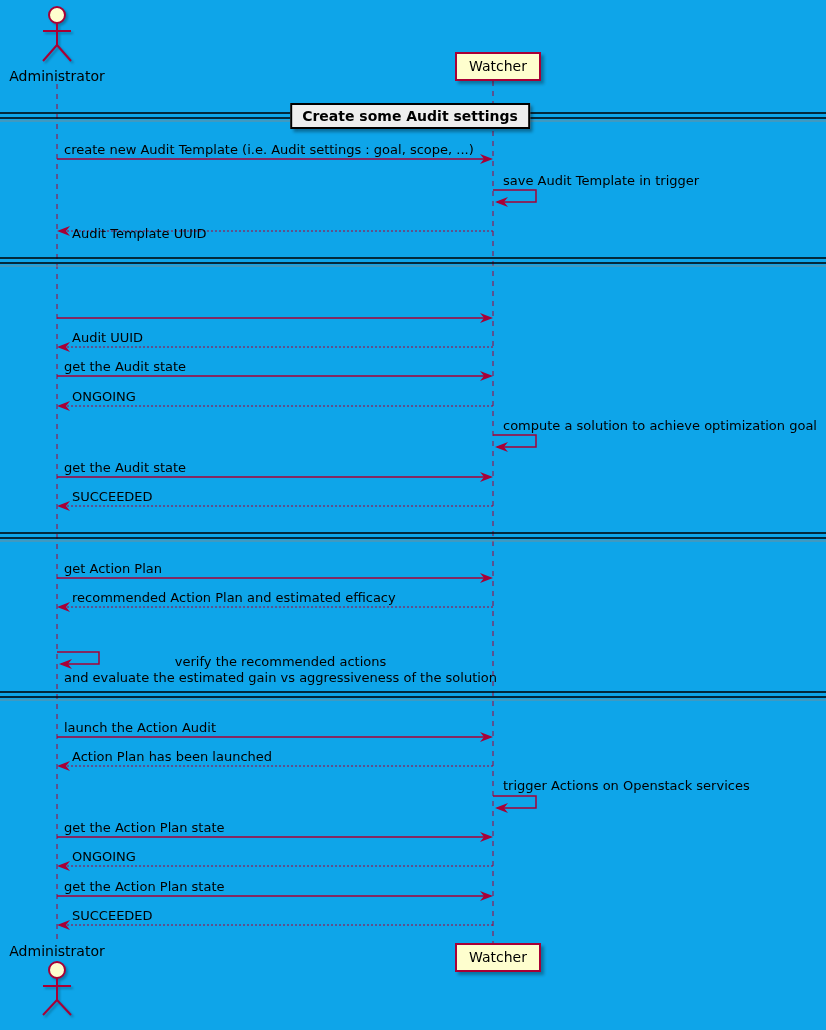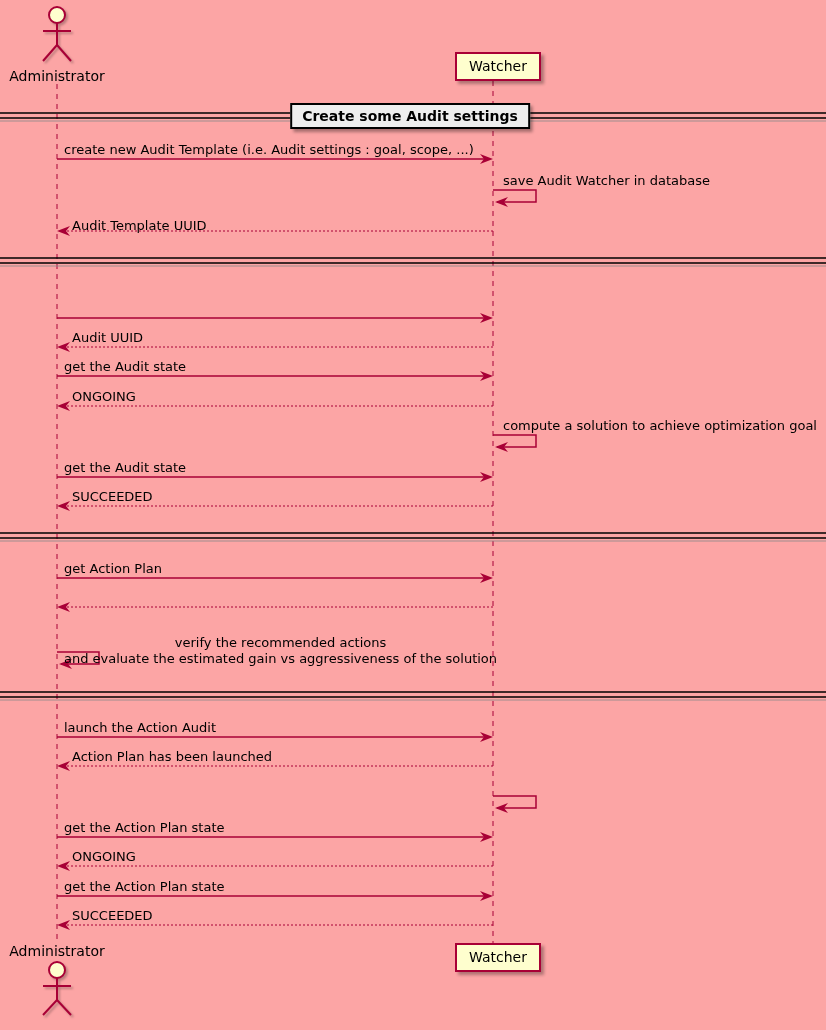--- a/index.html
+++ b/index.html
@@ -1,17 +1,17 @@
 <!DOCTYPE html>
 <html><head>
 <meta charset="utf-8">
 <style>
   html,body{margin:0;padding:0;background:#fff;}
   #canvas{
-    position:relative;width:826px;height:1030px;background:#fca5a5;
+    position:relative;width:826px;height:1030px;background:#0ea5e9;
     font-family:"DejaVu Sans","Liberation Sans",sans-serif;color:#000;overflow:hidden;
   }
   svg{position:absolute;left:0;top:0;}
   
   .ll{stroke:#A80036;stroke-width:1;stroke-dasharray:5,5;fill:none;}
   .sl{stroke:#A80036;stroke-width:1.5;fill:none;}
   .dl{stroke:#A80036;stroke-width:1;stroke-dasharray:2,2;fill:none;}
   .ah{fill:#A80036;stroke:none;}
   .loop{fill:none;stroke:#A80036;stroke-width:1.5;}
   .dvl{stroke:#000;stroke-width:1.6;}
@@ -177,31 +177,33 @@
 
   <div class="plabel" style="left:57px;top:68px">Administrator</div>
   <div class="pbox" style="left:455px;top:52px">Watcher</div>
 
   <div class="plabel" style="left:57px;top:943px">Administrator</div>
   <div class="pbox" style="left:455px;top:943px">Watcher</div>
 
   <div class="divbox" style="left:410px;top:103px">Create some Audit settings</div>
 
   <div class="msg" style="left:64px;top:142px">create new Audit Template (i.e. Audit settings : goal, scope, ...)</div>
-  <div class="msg" style="left:503px;top:173px">save Audit Watcher in database</div>
-  <div class="msg" style="left:72px;top:218px">Audit Template UUID</div>
+  <div class="msg" style="left:503px;top:173px">save Audit Template in trigger</div>
+  <div class="msg" style="left:72px;top:226px">Audit Template UUID</div>
   <div class="msg" style="left:72px;top:330px">Audit UUID</div>
   <div class="msg" style="left:64px;top:359px">get the Audit state</div>
   <div class="msg" style="left:72px;top:389px">ONGOING</div>
   <div class="msg" style="left:503px;top:418px">compute a solution to achieve optimization goal</div>
   <div class="msg" style="left:64px;top:460px">get the Audit state</div>
   <div class="msg" style="left:72px;top:489px">SUCCEEDED</div>
   <div class="msg" style="left:64px;top:561px">get Action Plan</div>
-  <div class="msg" style="left:64px;top:635px">verify the recommended actions
+  <div class="msg" style="left:72px;top:590px">recommended Action Plan and estimated efficacy</div>
+  <div class="msg" style="left:64px;top:654px">verify the recommended actions
 and evaluate the estimated gain vs aggressiveness of the solution</div>
   <div class="msg" style="left:64px;top:720px">launch the Action Audit</div>
   <div class="msg" style="left:72px;top:749px">Action Plan has been launched</div>
+  <div class="msg" style="left:503px;top:778px">trigger Actions on Openstack services</div>
   <div class="msg" style="left:64px;top:820px">get the Action Plan state</div>
   <div class="msg" style="left:72px;top:849px">ONGOING</div>
   <div class="msg" style="left:64px;top:879px">get the Action Plan state</div>
   <div class="msg" style="left:72px;top:908px">SUCCEEDED</div>
 
 </div>
 
 </body></html>

